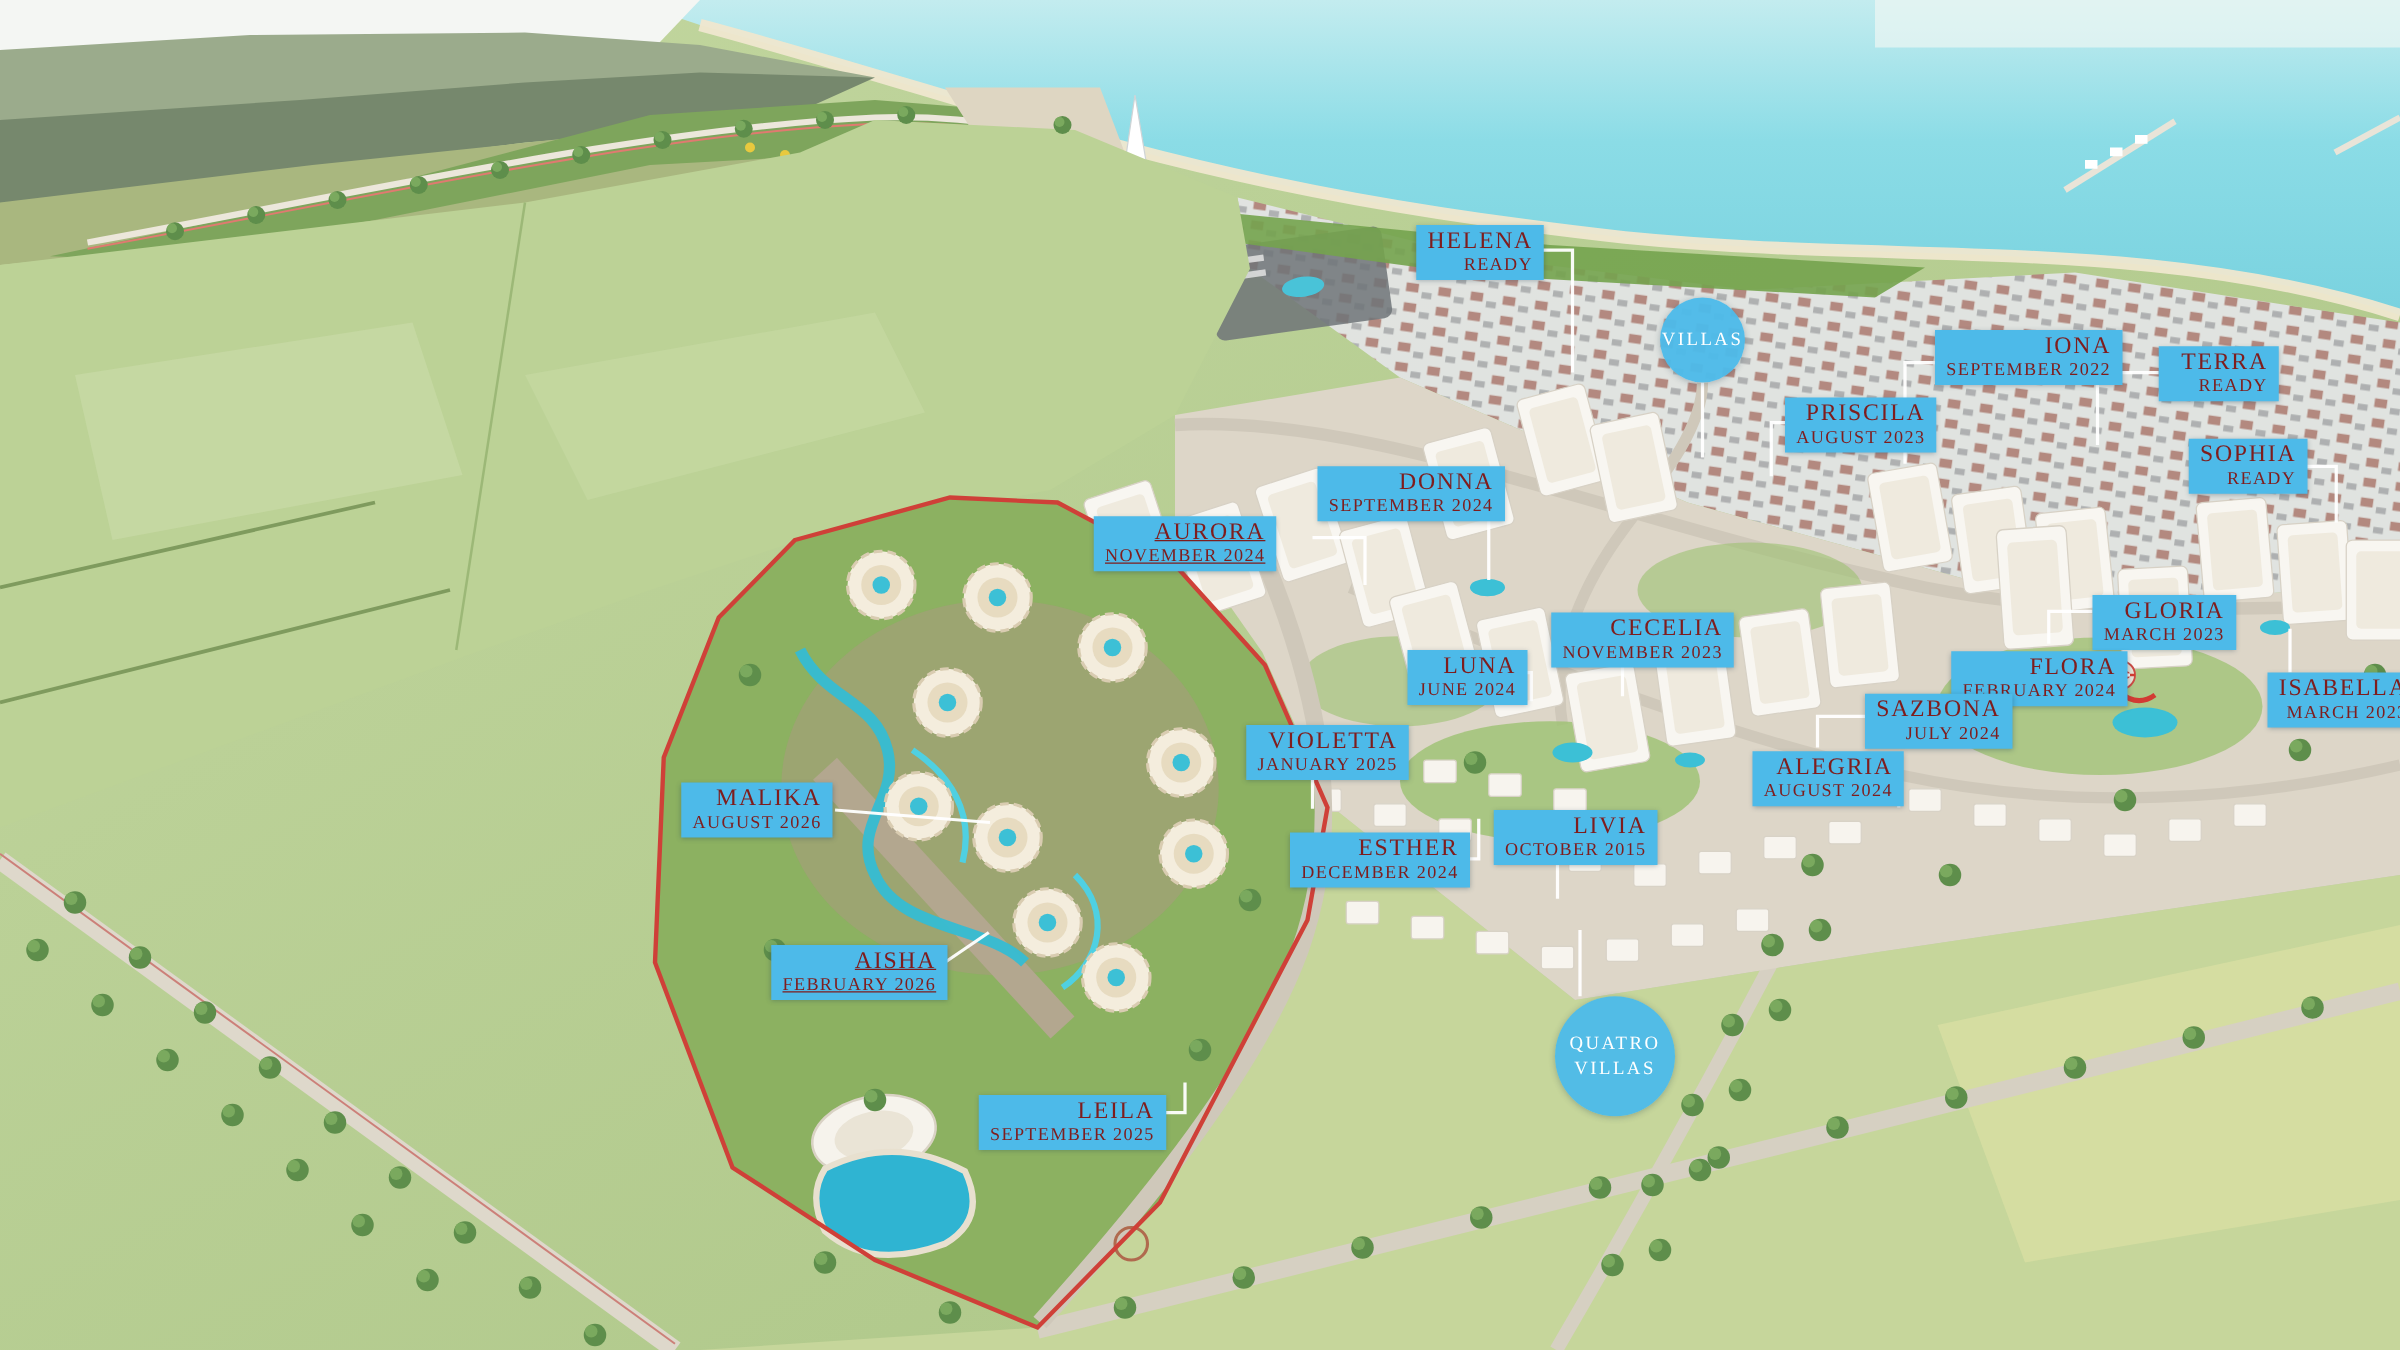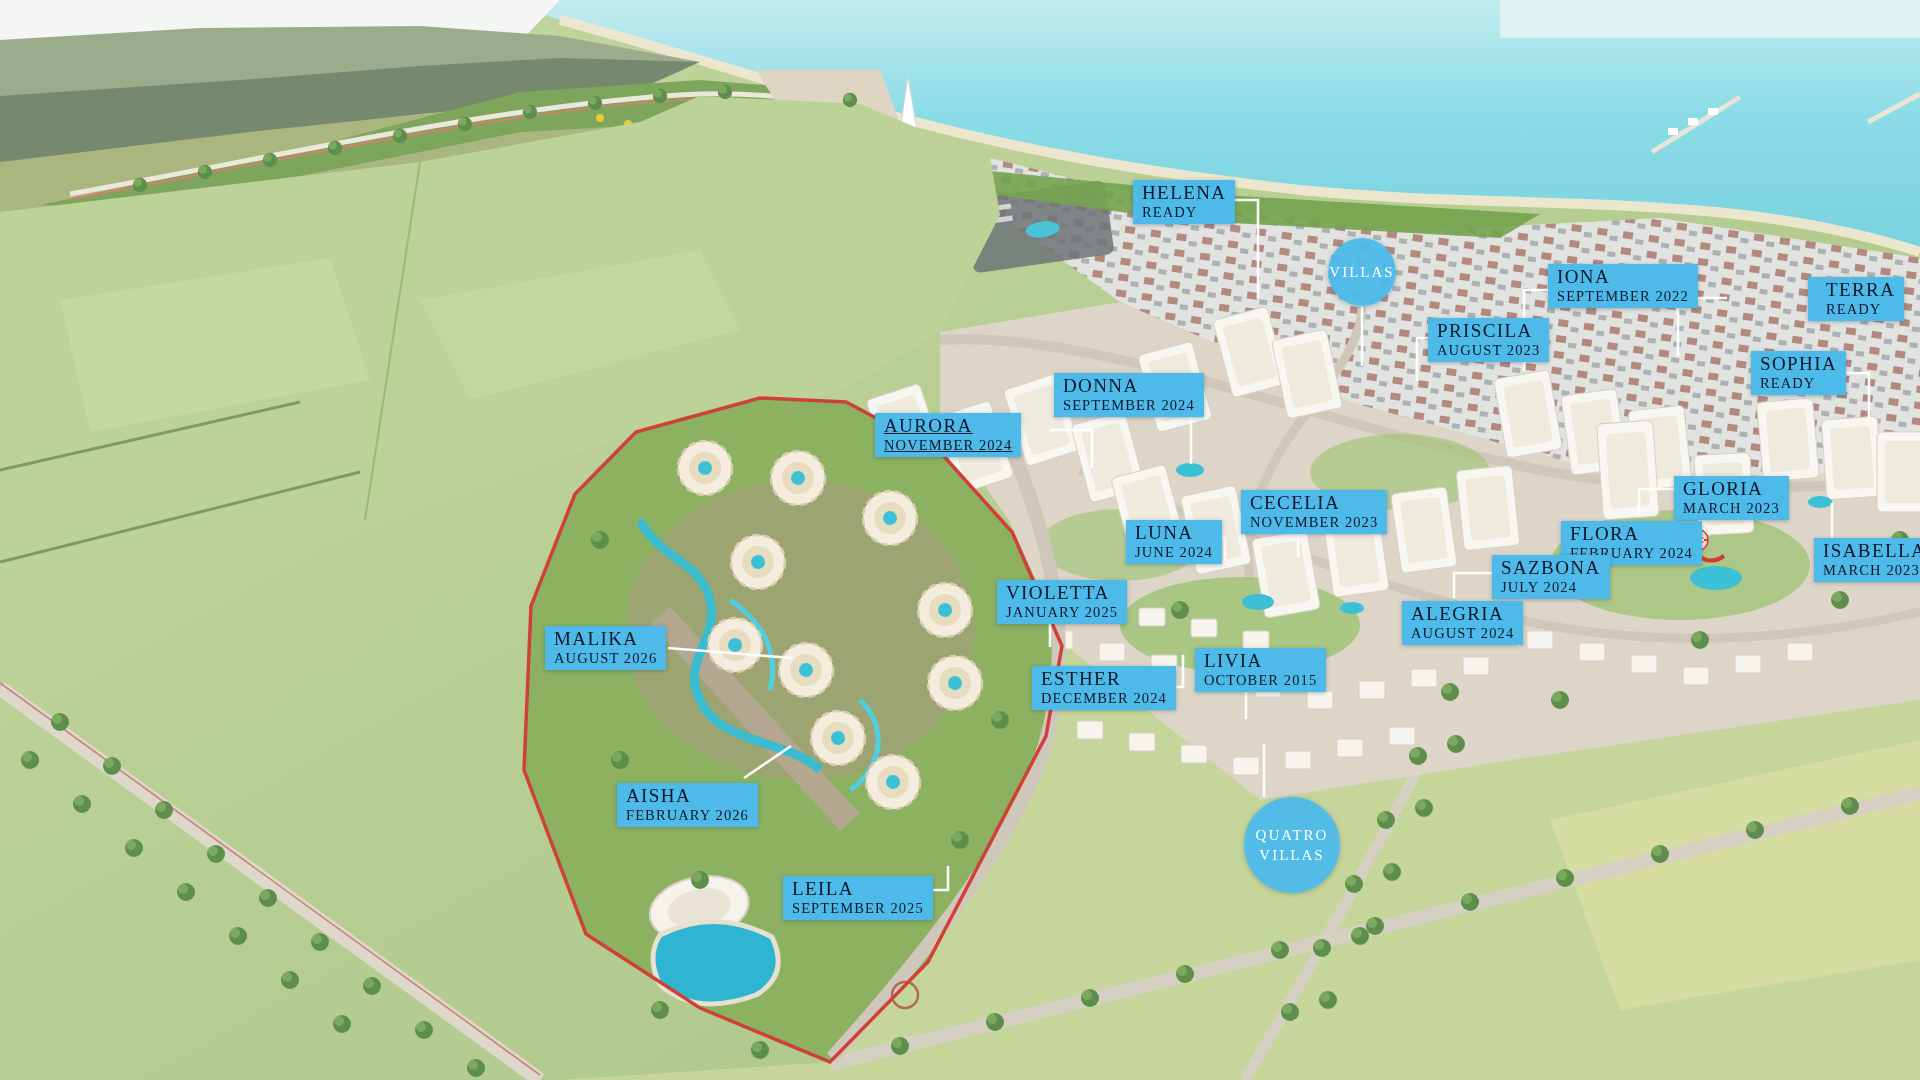--- a/index.html
+++ b/index.html
@@ -2,21 +2,21 @@
 <html><head>
 <meta charset="utf-8">
 <style>
   html,body{margin:0;padding:0;background:#dfe6d8;}
   .scene{position:relative;width:1920px;height:1080px;overflow:hidden;
          font-family:"Liberation Serif",serif;}
   .scene svg.bg{position:absolute;left:0;top:0;width:1920px;height:1080px;}
   svg.leaders{position:absolute;left:0;top:0;width:1920px;height:1080px;pointer-events:none;}
   svg.leaders polyline{fill:none;stroke:#fff;stroke-width:2.6;opacity:.95;}
   #labels{position:absolute;left:0;top:0;width:1920px;height:1080px;}
-  .label{position:absolute;background:#4dbae9;color:#0f172a;text-align:left;
+  .label{position:absolute;background:#4dbae9;color:#7f1d1d;text-align:right;
          padding:3px 9px 4px;white-space:nowrap;box-shadow:0 1px 4px rgba(30,60,80,.35);
          cursor:pointer;z-index:5;}
   .label .name{font-size:19px;letter-spacing:1.4px;line-height:1.08;}
   .label .sub{font-size:14.5px;letter-spacing:1.1px;line-height:1.12;}
   .circle-label{position:absolute;background:rgba(77,186,233,.96);color:#fff;border-radius:50%;
          display:flex;flex-direction:column;align-items:center;justify-content:center;
          text-align:center;cursor:pointer;z-index:5;box-shadow:0 1px 5px rgba(30,60,80,.3);}
   .circle-label div{font-size:15px;letter-spacing:2px;line-height:1.35;}
 </style>
 </head>
@@ -318,21 +318,21 @@
 
 <div id="labels">
       <div class="label" style="left: 1133px; top: 180px;">
         <div class="name">HELENA</div>
         <div class="sub">READY</div>
       </div>
       <div class="label" style="left: 1548px; top: 264px;">
         <div class="name">IONA</div>
         <div class="sub">SEPTEMBER 2022</div>
       </div>
-      <div class="label" style="left: 1808px; top: 277px; padding-left: 18px;">
+      <div class="label" style="left: 1727px; top: 277px; padding-left: 18px;">
         <div class="name">TERRA</div>
         <div class="sub">READY</div>
       </div>
       <div class="label" style="left: 1428px; top: 318px;">
         <div class="name">PRISCILA</div>
         <div class="sub">AUGUST 2023</div>
       </div>
       <div class="label" style="left: 1751px; top: 351px;">
         <div class="name">SOPHIA</div>
         <div class="sub">READY</div>
@@ -382,21 +382,21 @@
         <div class="sub">DECEMBER 2024</div>
       </div>
       <div class="label" style="left: 1195px; top: 648px;">
         <div class="name">LIVIA</div>
         <div class="sub">OCTOBER 2015</div>
       </div>
       <div class="label" style="left: 545px; top: 626px;">
         <div class="name">MALIKA</div>
         <div class="sub">AUGUST 2026</div>
       </div>
-      <div class="label" style="left: 617px; top: 783px;">
+      <div class="label" style="left: 617px; top: 756px; text-decoration: underline;">
         <div class="name">AISHA</div>
         <div class="sub">FEBRUARY 2026</div>
       </div>
       <div class="label" style="left: 783px; top: 876px;">
         <div class="name">LEILA</div>
         <div class="sub">SEPTEMBER 2025</div>
       </div>
       <div class="circle-label" style="left: 1328px; top: 238px; height: 68px; width: 68px;">
         <div>VILLAS</div>
       </div>

